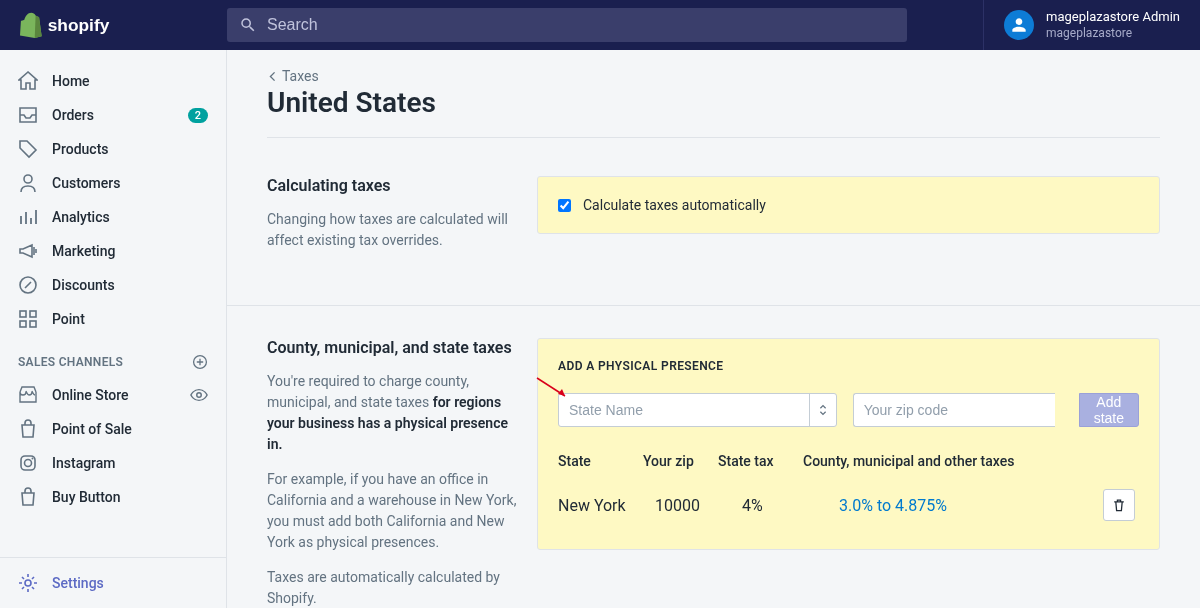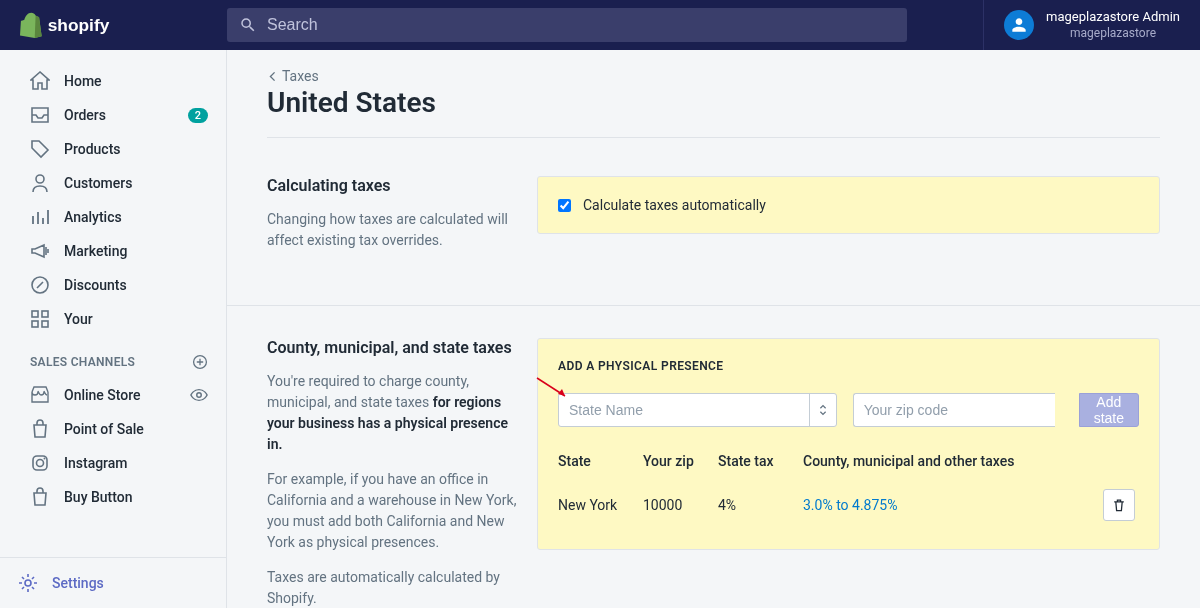--- a/index.html
+++ b/index.html
@@ -9,27 +9,27 @@
 .logo { display: flex; align-items: center; padding: 0 20px; width: 227px; }
 .logo svg { height: 26px; }
 .search-container { flex: 1; padding: 8px 0; max-width: 680px; }
 .search-box { background: #3a3e6b; border-radius: 3px; height: 34px; display: flex; align-items: center; padding: 0 12px; width: 100%; }
 .search-box svg { width: 18px; height: 18px; fill: #c0c3dc; margin-right: 10px; flex-shrink: 0; }
 .search-box input { background: transparent; border: none; color: #fff; font-size: 16px; outline: none; width: 100%; }
 .search-box input::placeholder { color: #c0c3dc; }
 .user-area { display: flex; align-items: center; padding: 0 20px; border-left: 1px solid #2c3166; height: 100%; margin-left: auto; }
 .avatar-circle { width: 30px; height: 30px; border-radius: 50%; background: #0d7cd6; display: flex; align-items: center; justify-content: center; margin-right: 12px; }
 .avatar-circle svg { width: 20px; height: 20px; fill: #fff; }
-.user-text { display: flex; flex-direction: column; line-height: 1.3; align-items: center; }
+.user-text { display: flex; flex-direction: column; line-height: 1.3; }
 .user-name { color: #fff; font-size: 13px; }
 .store-name { color: #a7abc9; font-size: 12px; }
 
 .layout { display: flex; height: calc(100vh - 50px); }
 .sidebar { width: 227px; background: #f4f6f8; border-right: 1px solid #dfe3e8; overflow-y: auto; padding-top: 14px; display: flex; flex-direction: column; }
-.side-main { flex: 1; padding-left: 12px; }
+.side-main { flex: 1; }
 .side-item { display: flex; align-items: center; padding: 7px 18px; color: #212b36; text-decoration: none; cursor: pointer; font-size: 14px; font-weight: 500; }
 .side-item .icon { width: 20px; height: 20px; margin-right: 14px; fill: #637381; display: flex; align-items: center; justify-content: center; }
 .side-item .icon svg { width: 20px; height: 20px; fill: #637381; }
 .side-badge { background: #00a19f; color: #fff; border-radius: 10px; font-size: 11px; padding: 1px 7px; margin-left: auto; }
 .side-header { display: flex; align-items: center; padding: 8px 18px; font-size: 12px; font-weight: 600; color: #637381; letter-spacing: 0.3px; margin-top: 10px; }
 .side-header .plus { margin-left: auto; width: 16px; height: 16px; fill: #637381; }
 .side-item .trailing { margin-left: auto; width: 18px; height: 18px; }
 .side-item .trailing svg { width: 18px; height: 18px; fill: #637381; }
 .side-bottom { border-top: 1px solid #dfe3e8; padding: 8px 0; }
 .side-item.settings { color: #5c6ac4; }
@@ -63,21 +63,21 @@
 .select-wrap input::placeholder { color: #919eab; }
 .select-arrows { position: absolute; right: 0; top: 0; height: 34px; width: 28px; border-left: 1px solid #c4cdd5; display: flex; align-items: center; justify-content: center; pointer-events: none; }
 .select-arrows svg { width: 10px; height: 14px; fill: #637381; }
 .zip-group { display: flex; flex: 1; gap: 24px; }
 .zip-group input { flex: 1; height: 34px; border: 1px solid #c4cdd5; border-right: none; border-radius: 3px 0 0 3px; padding: 0 10px; font-size: 14px; }
 .zip-group input::placeholder { color: #919eab; }
 .zip-group button { height: 34px; padding: 0 14px; background: #a9b0e0; color: #fff; border: 1px solid #9aa1d8; border-radius: 0 3px 3px 0; font-size: 14px; cursor: pointer; }
 
 .tax-table { margin-top: 6px; }
 .tax-head { display: flex; padding: 8px 0; font-size: 14px; font-weight: 500; color: #212b36; }
-.tax-row { display: flex; padding: 12px 0 8px 0; font-size: 14px; align-items: center; }
+.tax-row { display: flex; padding: 12px 0 8px 0; font-size: 16px; align-items: center; gap: 12px; }
 .col-state { width: 85px; }
 .col-zip { width: 75px; }
 .col-rate { width: 85px; }
 .col-other { flex: 1; }
 .col-other a { color: #007ace; cursor: pointer; }
 .col-action { width: 36px; }
 .trash-btn { width: 32px; height: 32px; border: 1px solid #c4cdd5; border-radius: 3px; background: #fff; display: flex; align-items: center; justify-content: center; cursor: pointer;}
 .trash-btn svg { width: 16px; height: 16px; fill: #212b36; }
 
 .arrow-annot { position: absolute; pointer-events: none; z-index: 5; }
@@ -179,21 +179,21 @@
       </div>
       <div class="side-item">
         <span class="icon">
             <svg viewBox="0 0 20 20">
               <rect x="2" y="2" width="6" height="6" fill="none" stroke="#637381" stroke-width="1.6"></rect>
               <rect x="12" y="2" width="6" height="6" fill="none" stroke="#637381" stroke-width="1.6"></rect>
               <rect x="2" y="12" width="6" height="6" fill="none" stroke="#637381" stroke-width="1.6"></rect>
               <rect x="12" y="12" width="6" height="6" fill="none" stroke="#637381" stroke-width="1.6"></rect>
             </svg>
           </span>
-        <span>Your</span>
+        <span>Point</span>
       </div>
 
       <div class="side-header">
         <span>SALES CHANNELS</span>
         <svg class="plus" viewBox="0 0 20 20">
             <circle cx="10" cy="10" r="8" fill="none" stroke="#637381" stroke-width="1.6"></circle>
             <path d="M10 6v8M6 10h8" stroke="#637381" stroke-width="1.6"></path>
           </svg>
       </div>
 

